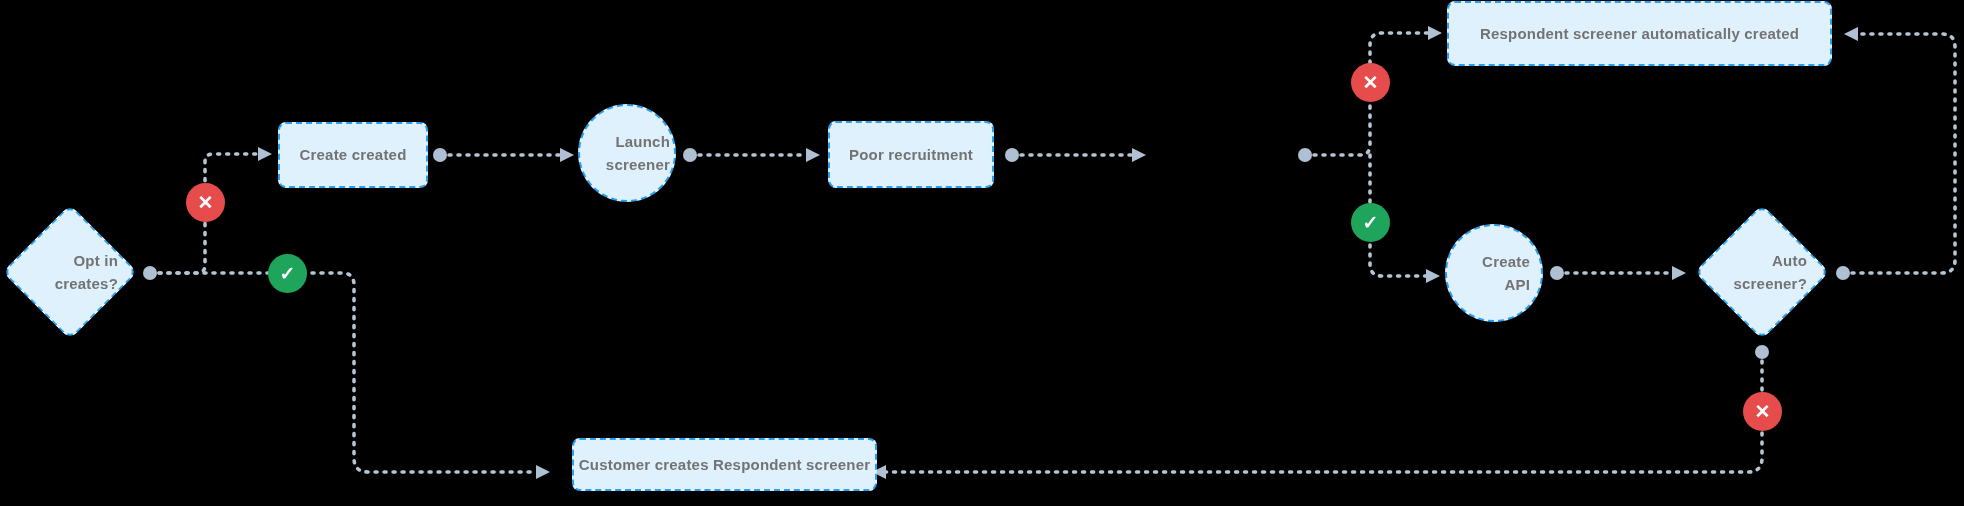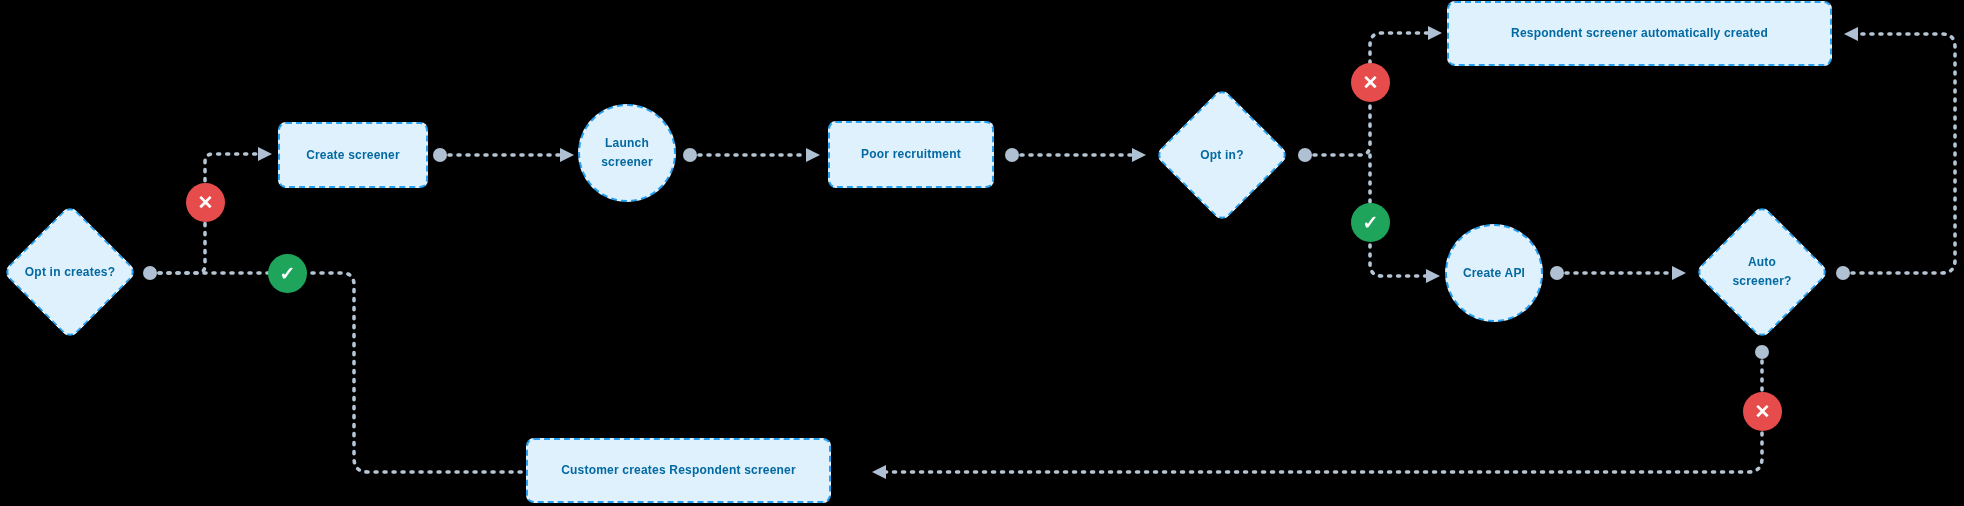--- a/index.html
+++ b/index.html
@@ -10,22 +10,22 @@
     overflow:hidden;
     font-family:"Liberation Sans", sans-serif;
   }
   .edges{position:absolute;left:0;top:0;width:1964px;height:506px;}
   .edge{fill:none;stroke:#b5c5d4;stroke-width:3.6;stroke-dasharray:2 7;stroke-linecap:round;}
   .dot{fill:#aec0d1;}
   .arrow{fill:#aec0d1;}
   .node{position:absolute;display:flex;align-items:center;justify-content:center;}
   .node .label{
     position:relative;z-index:2;
-    color:#0369a1;font-size:12px;font-weight:600;letter-spacing:.2px;
-    text-align:center;line-height:1.55;
+    color:#737373;font-size:15px;font-weight:600;letter-spacing:.2px;
+    text-align:right;line-height:1.55;
   }
   .node-rect{
     background:#def1fd;border:2.5px dashed #27a0f0;border-radius:8px;
     box-sizing:border-box;
   }
   .node-circle{
     background:#def1fd;border:2.5px dashed #27a0f0;border-radius:50%;
     box-sizing:border-box;
   }
   .node-diamond{background:transparent;}
@@ -91,50 +91,46 @@
     <circle class="dot" cx="1843" cy="273" r="7"></circle>
     <circle class="dot" cx="1762" cy="352" r="7"></circle>
   </svg>
 
   <div class="node node-diamond" style="left:1px;top:203px;width:138px;height:138px;">
     <span class="diamond-shape"></span>
     <span class="label" style="width:96px;">Opt in creates?</span>
   </div>
 
   <div class="node node-rect" style="left:278px;top:122px;width:150px;height:66px;">
-    <span class="label">Create screener</span>
+    <span class="label">Create created</span>
   </div>
 
   <div class="node node-circle" style="left:578px;top:104px;width:98px;height:98px;">
     <span class="label" style="width:86px;">Launch screener</span>
   </div>
 
   <div class="node node-rect" style="left:828px;top:121px;width:166px;height:67px;">
     <span class="label">Poor recruitment</span>
   </div>
 
-  <div class="node node-diamond" style="left:1153px;top:86px;width:138px;height:138px;">
-    <span class="diamond-shape"></span>
-    <span class="label" style="width:100px;">Opt in?</span>
-  </div>
 
   <div class="node node-rect" style="left:1447px;top:1px;width:385px;height:65px;">
     <span class="label">Respondent screener automatically created</span>
   </div>
 
   <div class="node node-circle" style="left:1445px;top:224px;width:98px;height:98px;">
     <span class="label" style="width:72px;">Create API</span>
   </div>
 
   <div class="node node-diamond" style="left:1693px;top:203px;width:138px;height:138px;">
     <span class="diamond-shape"></span>
     <span class="label" style="width:90px;">Auto screener?</span>
   </div>
 
-  <div class="node node-rect" style="left:526px;top:438px;width:305px;height:65px;">
+  <div class="node node-rect" style="left:572px;top:438px;width:305px;height:53px;">
     <span class="label">Customer creates Respondent screener</span>
   </div>
 
   <div class="badge badge-fail" style="left:186px;top:183px;">
     <span>✕</span>
   </div>
   <div class="badge badge-success" style="left:268px;top:254px;">
     <span>✓</span>
   </div>
   <div class="badge badge-fail" style="left:1351px;top:63px;">

